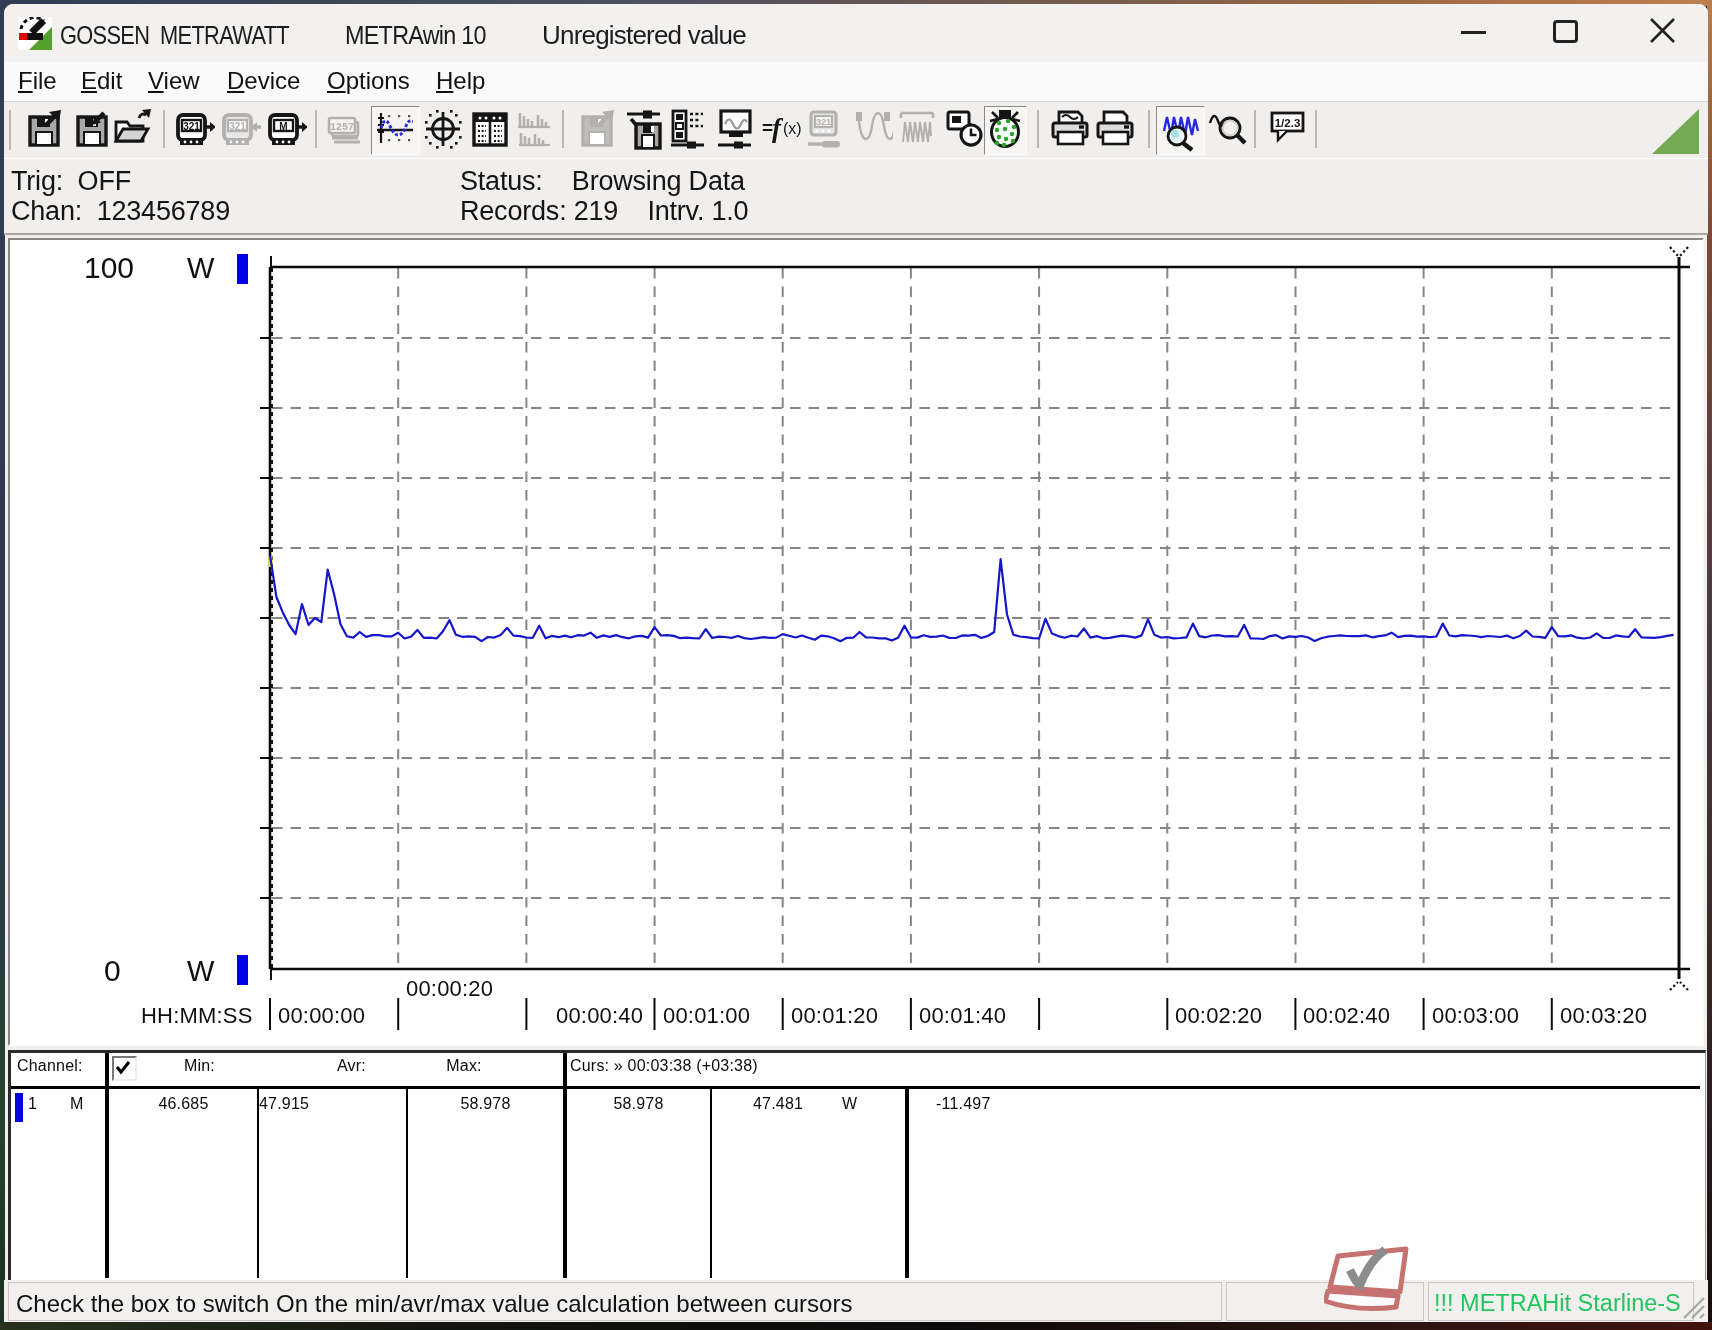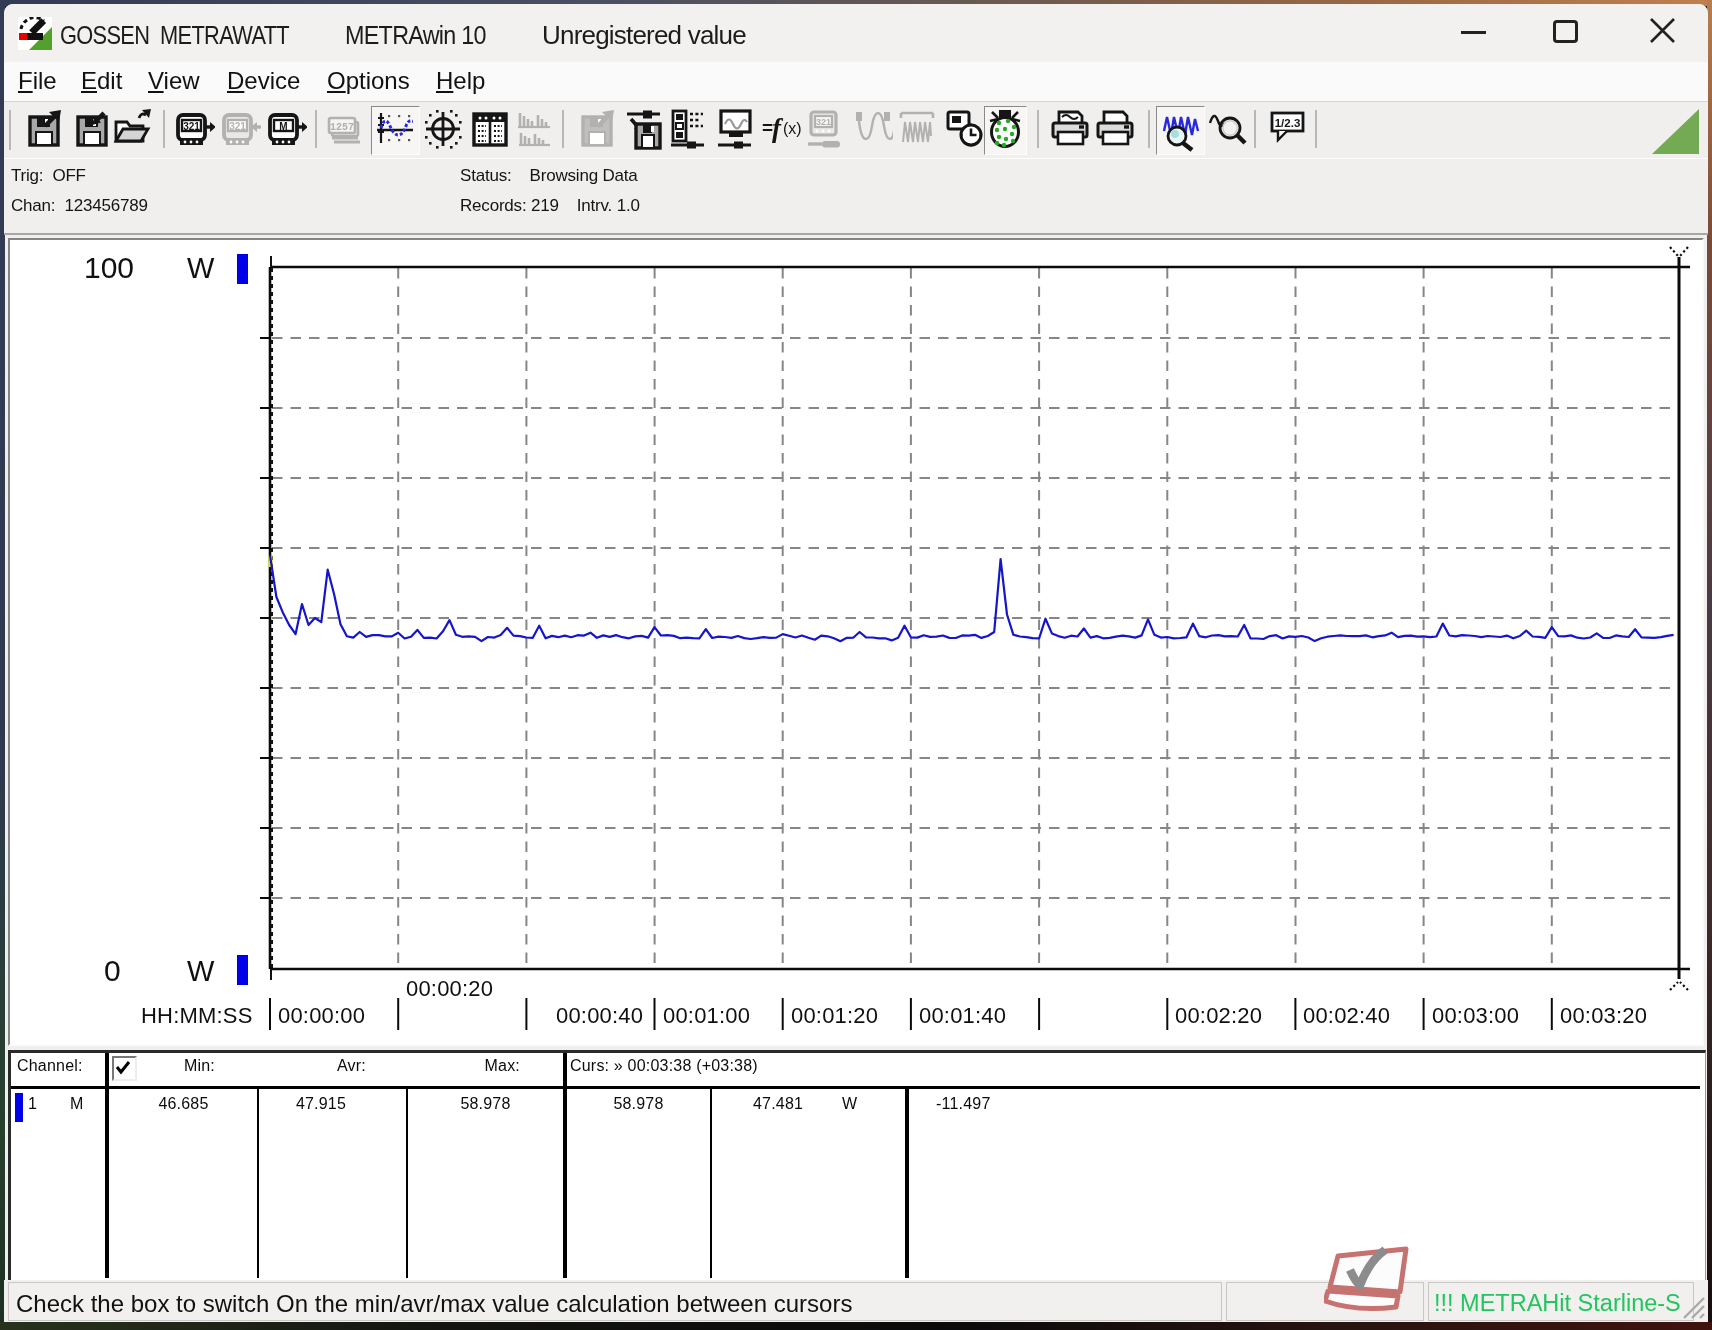--- a/index.html
+++ b/index.html
@@ -15,21 +15,21 @@
  background:linear-gradient(90deg,#28321c 0%,#131510 25%,#0a0a0a 55%,#2a1410 80%,#40120e 100%)}
 #win{left:4px;top:4px;width:1704px;height:1318px;background:#f0efee;border-radius:9px 9px 0 0}
 #titlebar{left:4px;top:4px;width:1704px;height:58px;background:#f2f1f0;border-radius:9px 9px 0 0}
 .ttxt{font-size:26px;color:#1c1c1c;top:20px;letter-spacing:-0.8px;white-space:nowrap}
 #menubar{left:4px;top:62px;width:1704px;height:39px;background:#fbfafa}
 .mitem{font-size:24px;color:#111;top:67px}
 #toolbar{left:4px;top:101px;width:1704px;height:57px;background:#f0efee;
  border-top:1px solid #d6d5d4;border-bottom:1px solid #cecdcc}
 .tsep{position:absolute;top:9px;width:2px;height:38px;background:#b8b7b6}
 #statuspanel{left:4px;top:158px;width:1704px;height:74px;background:#f0efee;border-bottom:2px solid #a8a7a6;border-top:1px solid #fdfdfd}
-.stxt{font-size:17px;color:#141414;letter-spacing:-0.2px}
+.stxt{font-size:27px;color:#141414;letter-spacing:-0.2px}
 #chartpanel{left:8px;top:238px;width:1692px;height:804px;background:#fff;
  border-top:2px solid #868584;border-left:2px solid #868584;border-right:2px solid #fbfbfb;border-bottom:2px solid #fbfbfb}
 .ctxt{font-size:22px;color:#101010;letter-spacing:0.2px}
 #tablebox{left:8px;top:1050px;width:1694px;height:228px;background:#fff;
  border-top:3px solid #2a2a2a;border-left:3px solid #2a2a2a;border-right:1px solid #999;border-bottom:1px solid #999}
 .tvert{position:absolute;top:0;height:225px;background:#000}
 .ttext{position:absolute;font-size:16px;color:#0c0c0c;letter-spacing:0.2px;white-space:nowrap}
 #statusbar{left:4px;top:1280px;width:1704px;height:42px;background:#f1f0ef}
 .sbpanel{position:absolute;top:2px;height:37px;border:1px solid #c8c7c6;background:#f1f0ef}
 </style></head><body>
@@ -379,27 +379,27 @@
 <div class="abs tvert" style="left:710px;top:1086px;width:2px;height:192px"></div>
 <div class="abs tvert" style="left:905px;top:1086px;width:4px;height:192px"></div>
 <div class="abs" style="left:11px;top:1086px;width:1689px;height:3px;background:#000"></div>
 <div class="ttext" style="left:17px;top:1057px">Channel:</div>
 <div class="abs" style="left:112px;top:1056px;width:21px;height:21px;background:#fff;border-top:2px solid #777;border-left:2px solid #777;border-bottom:2px solid #eee;border-right:2px solid #eee"></div>
 <svg class="abs" style="left:114px;top:1058px" width="18" height="18" viewBox="0 0 18 18">
     <path d="M3,9 l4,5 l8,-10" stroke="#000" stroke-width="3" fill="none"></path>
   </svg>
 <div class="ttext" style="left:110px;top:1057px;width:105px;text-align:right">Min:</div>
 <div class="ttext" style="left:259px;top:1057px;width:107px;text-align:right">Avr:</div>
-<div class="ttext" style="left:408px;top:1057px;width:112px;text-align:right">Max:</div>
+<div class="ttext" style="left:408px;top:1057px;width:112px;text-align:center">Max:</div>
 <div class="ttext" style="left:570px;top:1057px">Curs: » 00:03:38 (+03:38)</div>
 <div class="abs" style="left:15px;top:1093px;width:8px;height:29px;background:#0000e8"></div>
 <div class="ttext" style="left:28px;top:1095px">1</div>
 <div class="ttext" style="left:70px;top:1095px">M</div>
 <div class="ttext" style="left:110px;top:1095px;width:147px;text-align:center">46.685</div>
-<div class="ttext" style="left:259px;top:1095px;width:124px;text-align:center">47.915</div>
+<div class="ttext" style="left:259px;top:1095px;width:124px;">47.915</div>
 <div class="ttext" style="left:408px;top:1095px;width:155px;text-align:center">58.978</div>
 <div class="ttext" style="left:567px;top:1095px;width:143px;text-align:center">58.978</div>
 <div class="ttext" style="left:753px;top:1095px">47.481</div>
 <div class="ttext" style="left:842px;top:1095px">W</div>
 <div class="ttext" style="left:936px;top:1095px">-11.497</div>
 <div class="abs" id="statusbar"></div>
 <div class="sbpanel" style="left:8px;top:1282px;width:1212px"></div>
 <div class="sbpanel" style="left:1226px;top:1282px;width:196px"></div>
 <div class="sbpanel" style="left:1428px;top:1282px;width:264px"></div>
 <div class="abs" style="left:16px;top:1290px;font-size:24px;color:#111">Check the box to switch On the min/avr/max value calculation between cursors</div>

